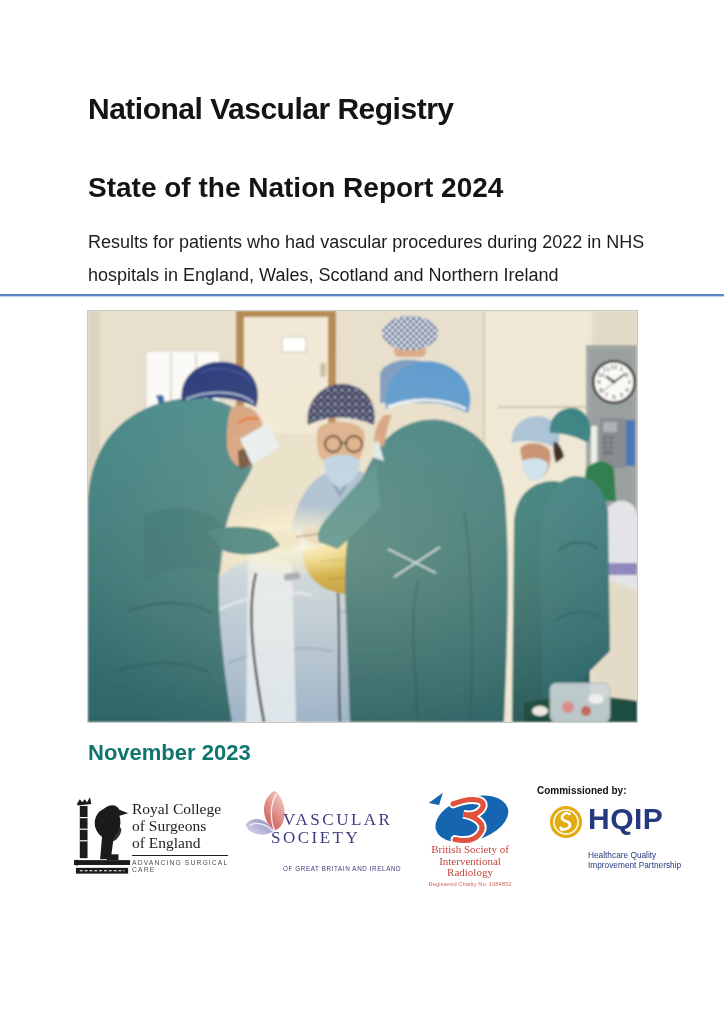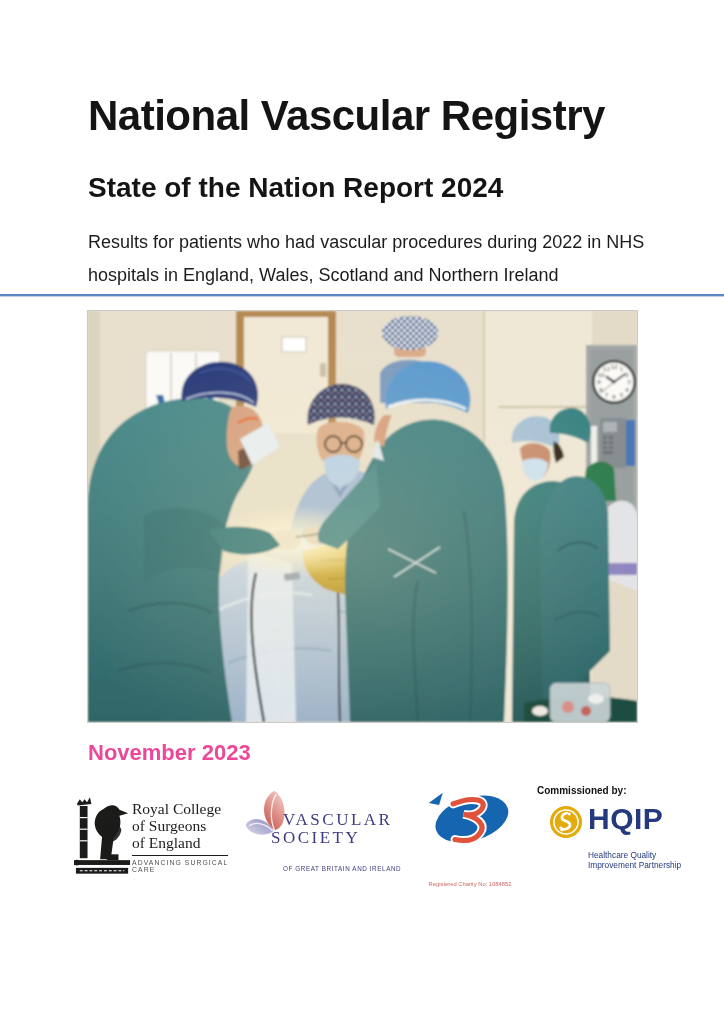--- a/index.html
+++ b/index.html
@@ -3,42 +3,42 @@
 <meta charset="utf-8">
 <style>
   * { margin:0; padding:0; box-sizing:border-box; }
   html,body { background:#ffffff; }
   .page {
     position:relative; width:724px; height:1024px; background:#ffffff;
     font-family:"Liberation Sans", sans-serif; color:#1a1a1a; overflow:hidden;
   }
   .title {
     position:absolute; left:88px; top:92px; width:600px;
-    font-size:42px; font-weight:700; letter-spacing:-0.5px; color:#141414;
+    font-size:30px; font-weight:700; letter-spacing:-0.5px; color:#141414;
   }
   .subtitle {
     position:absolute; left:88px; top:172px; width:600px;
     font-size:28px; font-weight:700; color:#141414;
   }
   .description {
     position:absolute; left:88px; top:226px; width:586px;
     font-size:18px; line-height:33px; color:#1c1c1c;
   }
   .description b { font-weight:400; }
   .divider {
     position:absolute; left:0; top:294px; width:724px; height:2px;
     background:#5c88c6; box-shadow:0 1px 0 rgba(140,170,210,0.55);
   }
   .photo-frame {
     position:absolute; left:88px; top:311px; width:549px; height:411px;
     outline:1px solid #c9c9c9; background:#e8e0cf;
   }
   .date {
     position:absolute; left:88px; top:740px;
-    font-size:22px; font-weight:700; color:#ec4899;
+    font-size:22px; font-weight:700; color:#0f766e;
   }
   
   .logo { position:absolute; }
   .rcs-logo { left:74px; top:794px; width:168px; height:88px; display:flex; }
   .rcs-eagle { width:58px; height:82px; flex:0 0 auto; }
   .rcs-textcol { padding-top:6px; }
   .rcs-line { font-family:"Liberation Serif", serif; font-size:15.5px; line-height:17px; color:#1d1d1b; }
   .rcs-rule { width:96px; height:1px; background:#1d1d1b; margin:4px 0 3px 0; }
   .rcs-tagline { font-size:6.8px; letter-spacing:1.1px; color:#4e4d4a; }
 
@@ -348,20 +348,25 @@
     <div class="vs-tagline">OF GREAT BRITAIN AND IRELAND</div>
   </div>
 
   <div class="logo bsir-logo">
     <svg class="bsir-oval" viewBox="0 0 92 64">
       <path d="M2,16 L17,5 L13,18 Z" fill="#1565b0"></path>
       <ellipse cx="48" cy="33" rx="40" ry="23" fill="#1565b0" transform="rotate(-17 48 33)"></ellipse>
       <path d="M28,17 C50,8 66,13 58,23 C52,30 44,29 39,28 C54,31 64,39 56,49 C50,57 40,57 30,55" fill="none" stroke="#ffffff" stroke-width="9.5" stroke-linecap="round"></path>
       <path d="M28,17 C50,8 66,13 58,23 C52,30 44,29 39,28 C54,31 64,39 56,49 C50,57 40,57 30,55" fill="none" stroke="#e0523c" stroke-width="5.5" stroke-linecap="round"></path>
     </svg>
+    <div class="bsir-text">
+      <div>British Society of</div>
+      <div>Interventional</div>
+      <div>Radiology</div>
+    </div>
     <div class="bsir-charity">Registered Charity No: 1084852</div>
   </div>
 
   <div class="logo hqip-block">
     <div class="hqip-commissioned">Commissioned by:</div>
     <div class="hqip-row">
       <svg class="hqip-roundel" viewBox="0 0 36 36">
         <circle cx="18" cy="18" r="17" fill="#e3ab0d"></circle>
         <circle cx="18" cy="18" r="13.6" fill="#ffffff"></circle>
         <circle cx="18" cy="18" r="12" fill="#e3ab0d"></circle>

